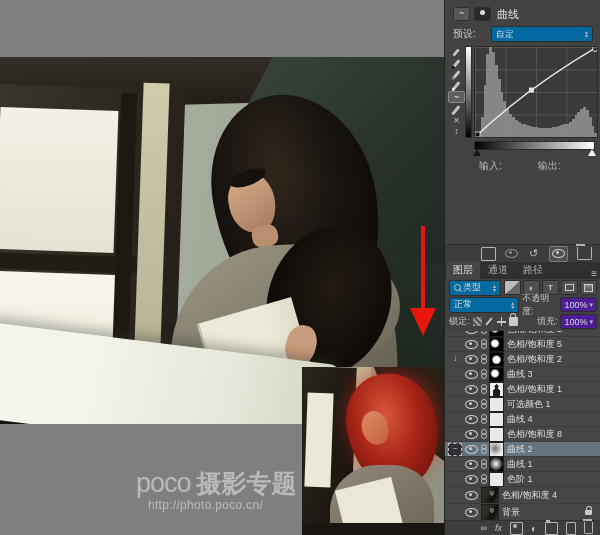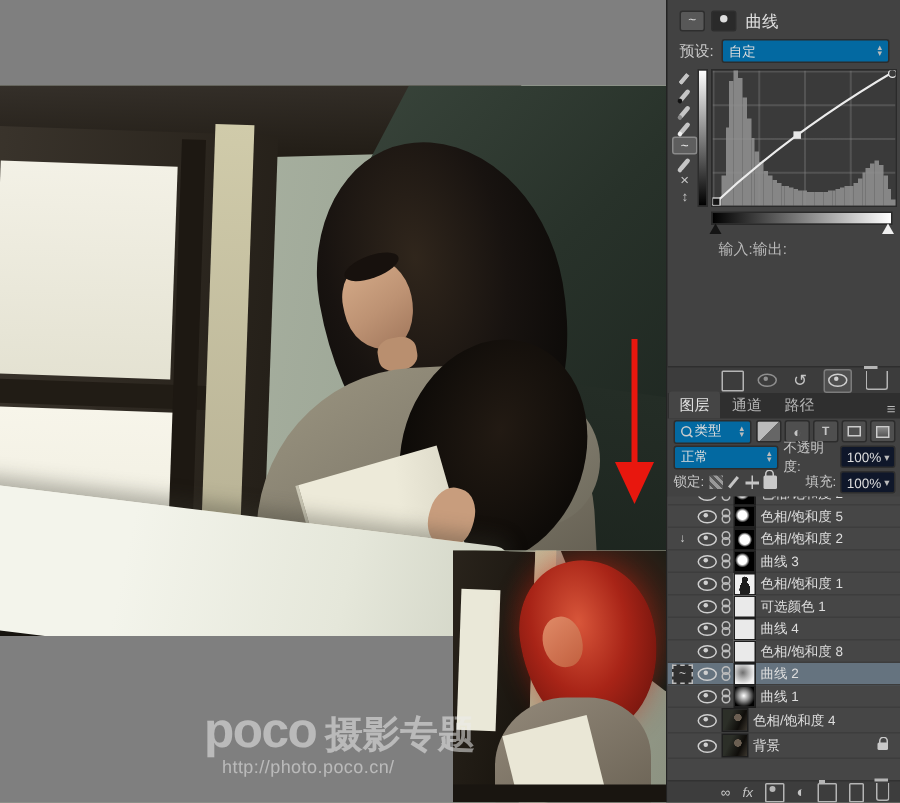--- a/index.html
+++ b/index.html
@@ -64,21 +64,21 @@
 
   
   #red-arrow{position:absolute;left:407px;top:226px;width:32px;height:114px;z-index:2}
   #red-arrow .shaft{position:absolute;left:14px;top:0;width:4px;height:84px;background:#e8170e}
   #red-arrow .head{position:absolute;left:3px;top:82px;width:0;height:0;
                    border-left:13px solid transparent;border-right:13px solid transparent;border-top:28px solid #e8170e}
 
   
   #watermark{position:absolute;left:136px;top:470px;color:rgba(235,235,235,.55);z-index:4;line-height:1}
   #watermark .line1{display:flex;align-items:baseline;gap:6px}
-  #watermark .brand{font-size:33px;font-weight:bold;letter-spacing:-1px}
+  #watermark .brand{font-size:27px;font-weight:normal;letter-spacing:-1px}
   #watermark .suffix{font-size:25px;font-weight:bold}
   #watermark .url{font-size:12px;margin-top:2px;margin-left:12px;letter-spacing:.3px}
 
   
   #panel-col{position:absolute;left:444px;top:0;width:156px;height:535px;background:#424242;border-left:1px solid #232323;box-sizing:border-box;z-index:5}
   .lbl{font-size:10px;color:#c8c8c8}
   .dd{background:#0369a1;border:1px solid #2d2d2d;border-radius:2px;height:14px;display:flex;align-items:center;
       justify-content:space-between;padding:0 4px;font-size:9px;color:#ddd}
   .updown{display:inline-flex;flex-direction:column;line-height:4px;font-size:6px;color:#bbb;margin-left:3px}
   .updown::before{content:"▴"}.updown::after{content:"▾"}
@@ -86,21 +86,21 @@
   .btn{background:#535353;border:1px solid #2d2d2d;border-radius:2px;height:16px;font-size:9px;color:#ddd;padding:0 8px}
 
   
   #props{position:absolute;left:0;top:0;width:156px;height:262px;display:flex;flex-direction:column;box-sizing:border-box}
   .props-header{height:20px;display:flex;align-items:center;gap:4px;padding:4px 8px 0}
   .badge{width:15px;height:12px;background:#585858;border:1px solid #2e2e2e;border-radius:2px;color:#ddd;
          font-size:9px;line-height:11px;text-align:center}
   .badge.mask{background:#2a2a2a}
   .badge.mask::after{content:"";display:inline-block;width:5px;height:5px;border-radius:50%;background:#ddd;margin-bottom:1px}
   .props-title{font-size:11px;color:#e0e0e0;margin-left:2px}
-  .prow{display:flex;align-items:center;gap:5px;padding:2px 8px}
+  .prow{display:flex;align-items:center;gap:15px;padding:2px 8px}
   .grow{flex:1}
   .tat{width:13px;height:11px;background:#555;border:1px solid #2e2e2e;border-radius:2px;color:#ccc;font-size:8px;
        line-height:10px;text-align:center}
   .tat::before{content:"↕"}
   .curve-zone{display:flex;padding:2px 3px 0 3px}
   .toolcol{width:19px;display:flex;flex-direction:column;align-items:center;gap:1px;padding-top:1px}
   .pi{display:inline-flex;align-items:center;justify-content:center;color:#c5c5c5;font-size:9px}
   .toolcol .pi{width:15px;height:10px}
   .dropper{width:3px;height:9px;background:#c5c5c5;border-radius:2px 2px 1px 1px;transform:rotate(40deg);position:relative}
   .dropper::after{content:"";position:absolute;bottom:-2px;left:0;width:3px;height:3px;border-radius:50%}
@@ -121,21 +121,21 @@
                           linear-gradient(to bottom,rgba(130,130,130,.35) 1px,transparent 1px);
          background-size:25% 25%}
   .hist{position:absolute;inset:0;display:flex;align-items:flex-end}
   .hist div{flex:1;background:#8f8f8f;opacity:.9}
   .graph svg{position:absolute;inset:0;width:100%;height:100%}
   .hgrad-row{position:relative;margin:3px 6px 0 29px;height:14px}
   .hgrad{height:7px;background:linear-gradient(90deg,#000,#fff);border:1px solid #2a2a2a}
   .slider{position:absolute;top:8px;width:0;height:0;border-left:4px solid transparent;border-right:4px solid transparent}
   .slider.black{left:-1px;border-bottom:7px solid #151515}
   .slider.white{right:-1px;border-bottom:7px solid #efefef}
-  .io-row{display:flex;padding:4px 0 0 34px;font-size:10px;color:#b9b9b9}
+  .io-row{display:flex;gap:36px;padding:4px 0 0 34px;font-size:10px;color:#b9b9b9}
   .props-footer{margin-top:auto;height:17px;border-top:1px solid #2e2e2e;background:#3c3c3c;display:flex;
                 justify-content:flex-end;align-items:center;gap:9px;padding:0 9px}
   .props-footer .pi{width:13px;height:12px}
   .clip-to-layer-icon{width:9px;height:8px;border:1px solid #b5b5b5;border-radius:1px}
   .eyeicon{width:11px;height:7px;border:1px solid #cfcfcf;border-radius:50%;position:relative;display:inline-block}
   .eyeicon::after{content:"";position:absolute;left:3px;top:1px;width:3px;height:3px;background:#cfcfcf;border-radius:50%}
   .previous-state-icon .eyeicon{border-color:#8f8f8f}
   .previous-state-icon .eyeicon::after{background:#8f8f8f}
   .reset-icon::before{content:"↺";font-size:11px}
   .visibility-icon{border:1px solid #7c7c7c;background:#4f4f4f;border-radius:2px;padding:1px 2px}
@@ -153,21 +153,21 @@
   .kind-dd{width:56px}
   .mag{width:5px;height:5px;border:1px solid #ccc;border-radius:50%;position:relative;display:inline-block;margin-right:2px}
   .mag::after{content:"";position:absolute;left:4px;top:5px;width:3px;height:1px;background:#ccc;transform:rotate(40deg)}
   .fbtn{width:15px;height:13px;background:#4f4f4f;border:1px solid #2c2c2c;border-radius:2px}
   .fbtn.pi{font-size:8px}
   .pixel-layers-icon{background:linear-gradient(135deg,#bbb 50%,#666 50%)}
   .adjustment-layers-icon::before{content:"◐";font-size:9px}
   .type-layers-icon::before{content:"T";font-weight:bold}
   .shape-layers-icon::before{content:"";width:7px;height:5px;border:1px solid #ccc;display:block}
   .smart-objects-icon::before{content:"";width:7px;height:6px;border:1px solid #ccc;display:block;background:linear-gradient(#888,#555)}
-  .valbox{display:flex;align-items:center;gap:2px;background:#0f172a;border:1px solid #2d2d2d;border-radius:2px;
+  .valbox{display:flex;align-items:center;gap:2px;background:#4c1d95;border:1px solid #2d2d2d;border-radius:2px;
           height:13px;padding:0 3px;font-size:9px;color:#ddd}
   .blend-dd{width:66px}
   .lockicons{display:flex;gap:3px;align-items:center}
   .lockicons .pi{width:9px;height:9px}
   .lock-transparency-icon{background:repeating-linear-gradient(45deg,#999 0 2px,#555 2px 4px)}
   .lock-brush-icon::before{content:"";width:2px;height:9px;background:#c5c5c5;transform:rotate(40deg);display:block}
   .lock-move-icon{position:relative}
   .lock-move-icon::before{content:"";position:absolute;left:4px;top:0;width:1.5px;height:9px;background:#c5c5c5}
   .lock-move-icon::after{content:"";position:absolute;left:0;top:4px;width:9px;height:1.5px;background:#c5c5c5}
   .padlock{width:7px;height:5px;background:#c9c9c9;border-radius:1px;position:relative;display:inline-block}
@@ -498,20 +498,27 @@
           <span class="thumb m-gray-smudge"></span>
           <span class="lname">曲线 2</span>
         </div>
         <div class="lrow">
           <span class="gutter"></span>
           <span class="eyeicon"></span>
           <span class="chain"></span>
           <span class="thumb m-black-blob-soft"></span>
           <span class="lname">曲线 1</span>
         </div>
+        <div class="lrow">
+          <span class="gutter"></span>
+          <span class="eyeicon"></span>
+          <span class="chain"></span>
+          <span class="thumb m-white"></span>
+          <span class="lname">色阶 1</span>
+        </div>
         <div class="lrow tall">
           <span class="gutter"></span>
           <span class="eyeicon"></span>
           <span class="thumb t-image"></span>
           <span class="lname">色相/饱和度 4</span>
         </div>
         <div class="lrow tall">
           <span class="gutter"></span>
           <span class="eyeicon"></span>
           <span class="thumb t-image"></span>

